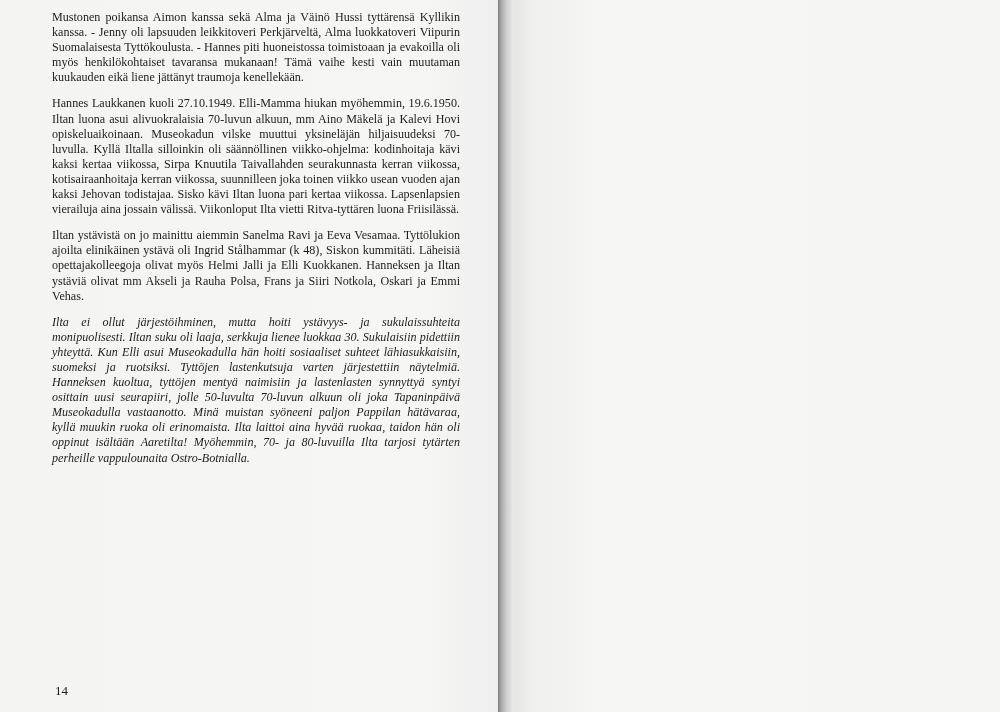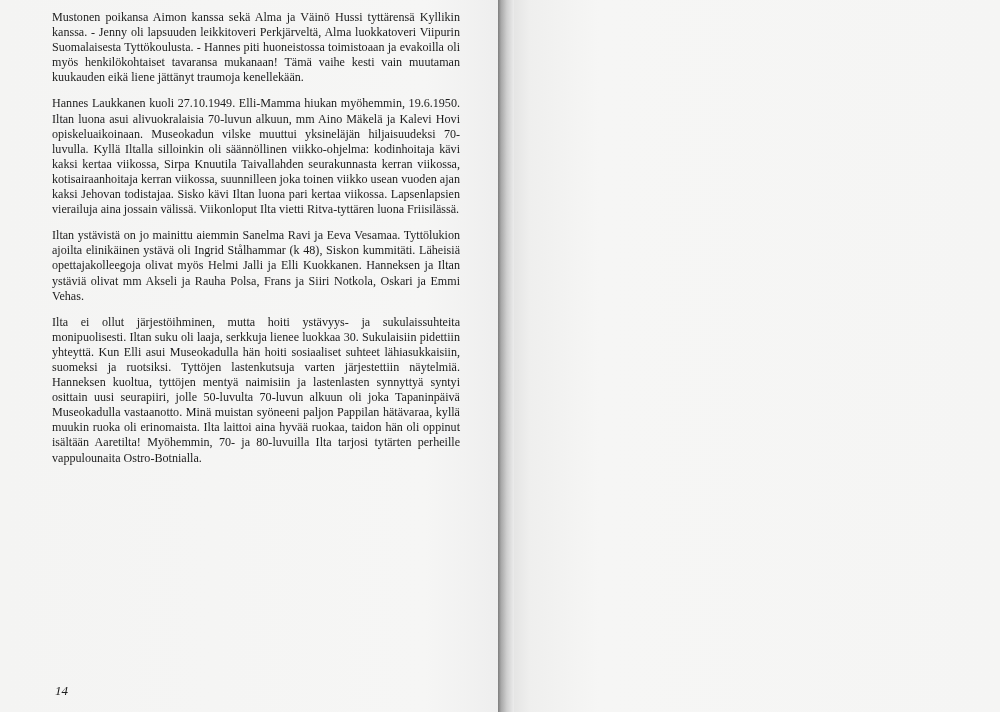--- a/index.html
+++ b/index.html
@@ -23,25 +23,24 @@
   }
   .text-block {
     position: absolute;
     font-size: 12.1px;
     line-height: 15.1px;
     text-align: justify;
     hyphens: manual;
   }
   .left-text { left: 52px; top: 10px; width: 408px; }
   .text-block p { margin: 0 0 11px 0; }
-  .text-block p:last-child { margin-bottom: 0; }
+  .text-block p:last-child { margin-bottom: 0; font-style: italic; }
   .page-number {
     position: absolute; top: 683px;
     font-size: 13px;
-    font-style: italic;
   }
   .pn-left { left: 55px; }
 </style>
 </head>
 <body>
 
 <div class="spread">
   <div class="page page-left">
     <div class="text-block left-text">
       <p>Mustonen poikansa Aimon kanssa sekä Alma ja Väinö Hussi tyttärensä Kyllikin kanssa. - Jenny oli lapsuuden leikkitoveri Perkjärveltä, Alma luokkatoveri Viipurin Suomalaisesta Tyttökoulusta. - Hannes piti huoneistossa toimistoaan ja evakoilla oli myös henkilökohtaiset tavaransa mukanaan! Tämä vaihe kesti vain muutaman kuukauden eikä liene jättänyt traumoja kenellekään.</p>

